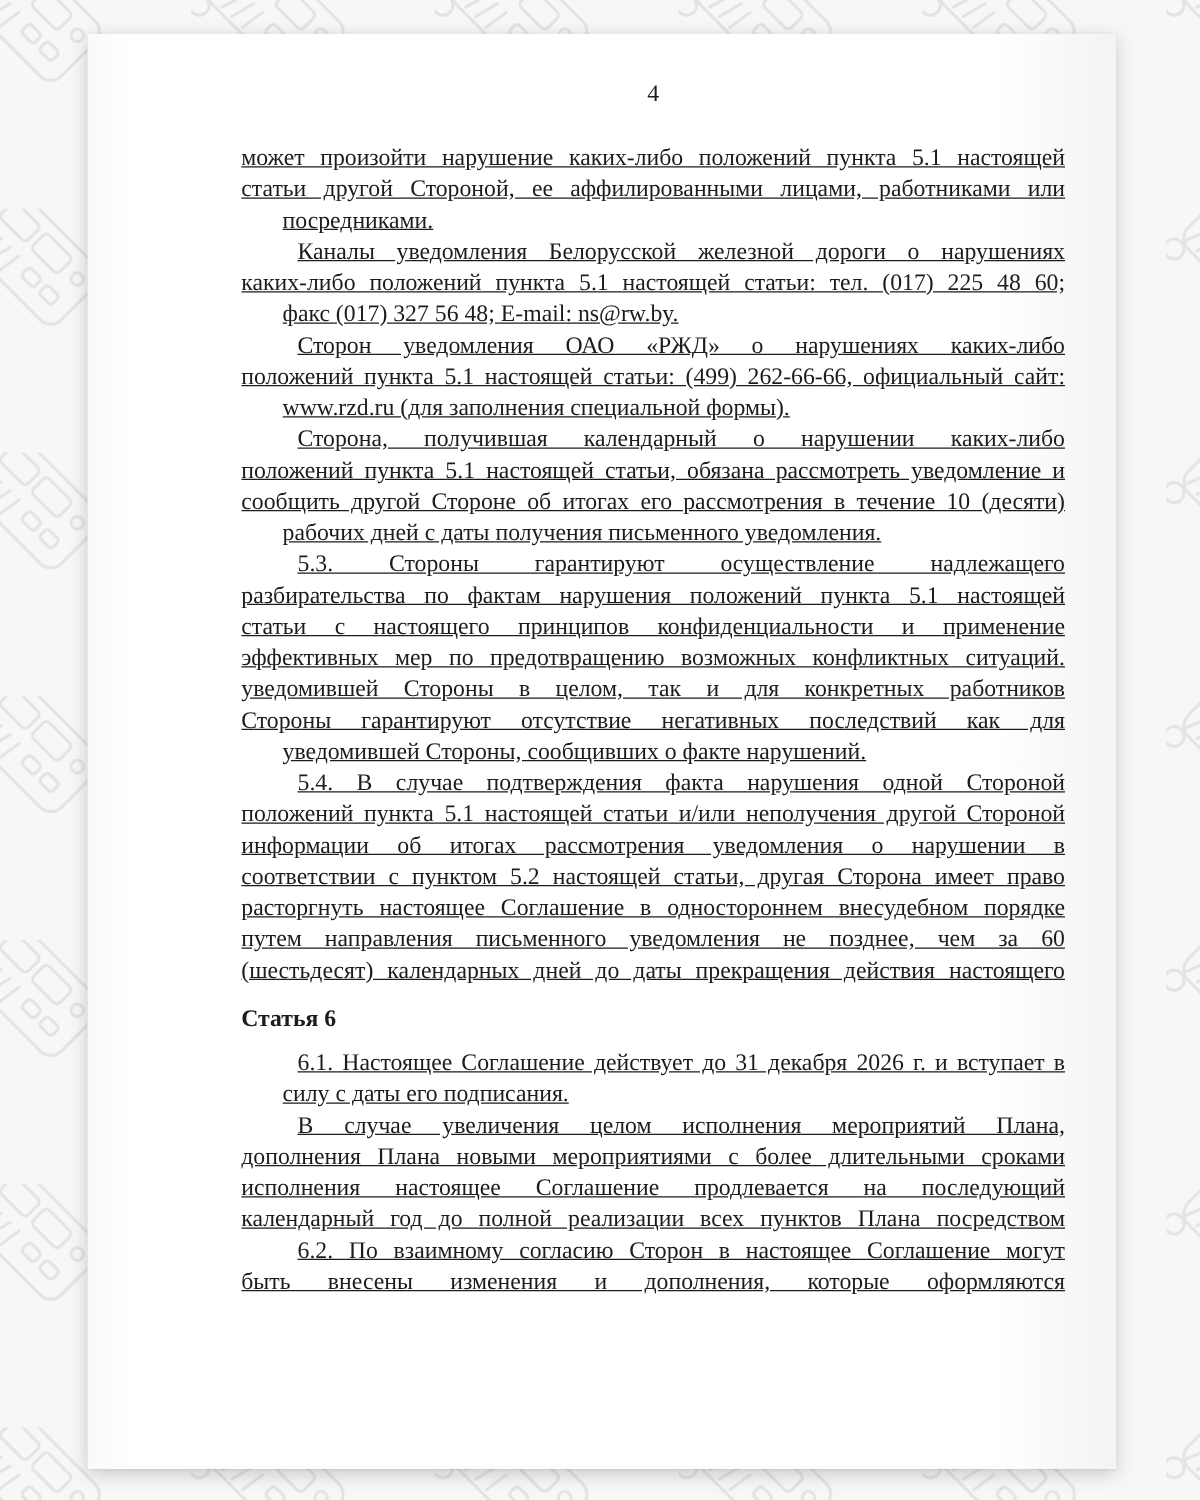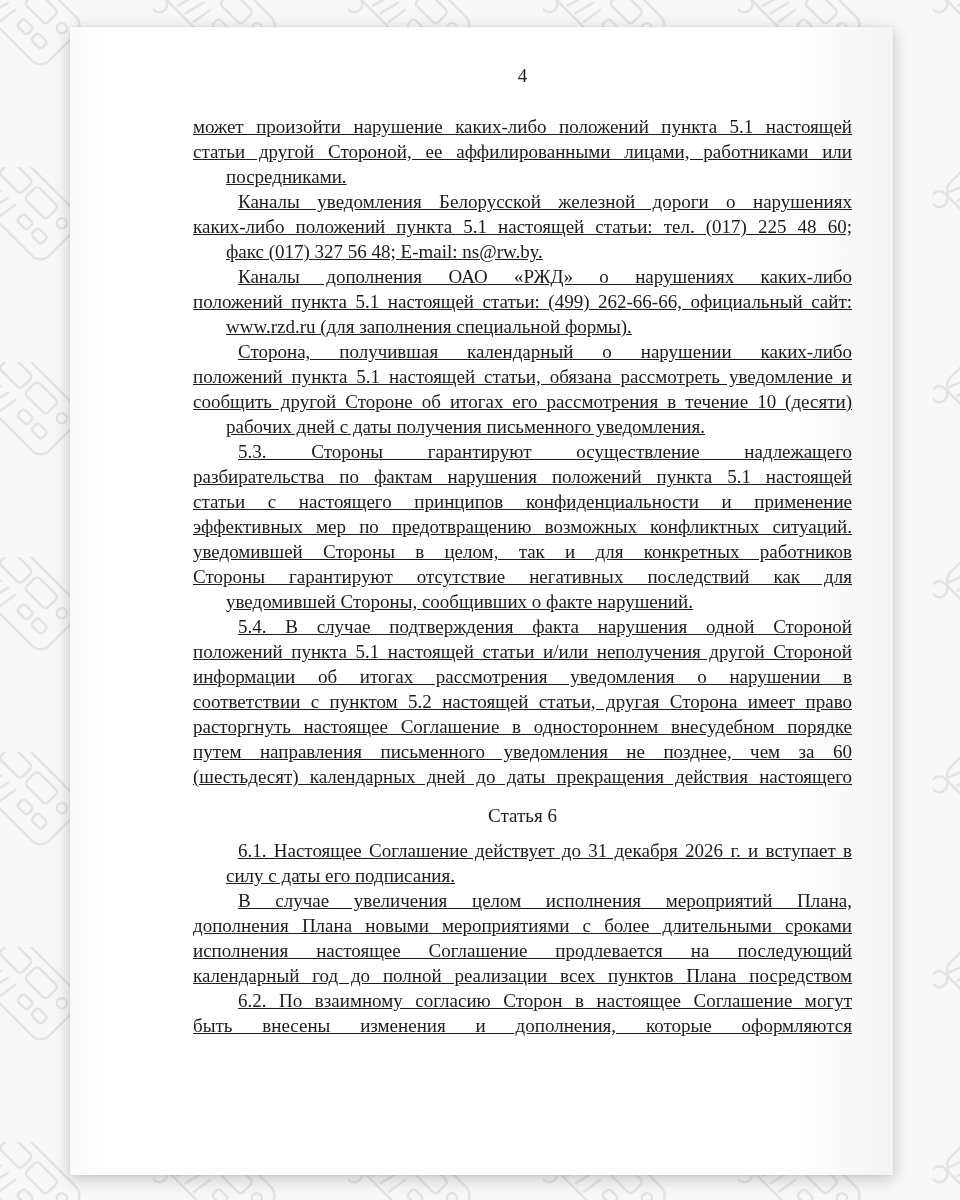--- a/index.html
+++ b/index.html
@@ -37,22 +37,21 @@
     text-align:justify;
     text-align-last:justify;
     height:25px;line-height:25px;
     overflow:hidden;
     white-space:normal;
     text-decoration:underline;
   }
   .line.indent{text-indent:45px;}
   .line.last{text-align-last:left;margin-left:33px;}
   .heading{
-    font-weight:normal;
-    text-align:center;
+    font-weight:bold;
     height:25px;line-height:25px;
     margin:14px 0 10px 0;
   }
 </style>
 </head>
 <body>
 
 <svg class="bg-svg" width="960" height="1200" aria-hidden="true">
   <defs>
     <pattern id="trainPat" width="195" height="195" patternUnits="userSpaceOnUse" patternTransform="translate(-42,-28)">
@@ -85,21 +84,21 @@
           <div class="line">может произойти нарушение каких-либо положений пункта 5.1 настоящей</div>
           <div class="line">статьи другой Стороной, ее аффилированными лицами, работниками или</div>
           <div class="line last">посредниками.</div>
         </div>
         <div class="para">
           <div class="line indent">Каналы уведомления Белорусской железной дороги о нарушениях</div>
           <div class="line">каких-либо положений пункта 5.1 настоящей статьи: тел. (017) 225 48 60;</div>
           <div class="line last">факс (017) 327 56 48; E-mail: ns@rw.by.</div>
         </div>
         <div class="para">
-          <div class="line indent">Каналы дополнения ОАО «РЖД» о нарушениях каких-либо</div>
+          <div class="line indent">Сторон уведомления ОАО «РЖД» о нарушениях каких-либо</div>
           <div class="line">положений пункта 5.1 настоящей статьи: (499) 262-66-66, официальный сайт:</div>
           <div class="line last">www.rzd.ru (для заполнения специальной формы).</div>
         </div>
         <div class="para">
           <div class="line indent">Сторона, получившая календарный о нарушении каких-либо</div>
           <div class="line">положений пункта 5.1 настоящей статьи, обязана рассмотреть уведомление и</div>
           <div class="line">сообщить другой Стороне об итогах его рассмотрения в течение 10 (десяти)</div>
           <div class="line last">рабочих дней с даты получения письменного уведомления.</div>
         </div>
         <div class="para">

